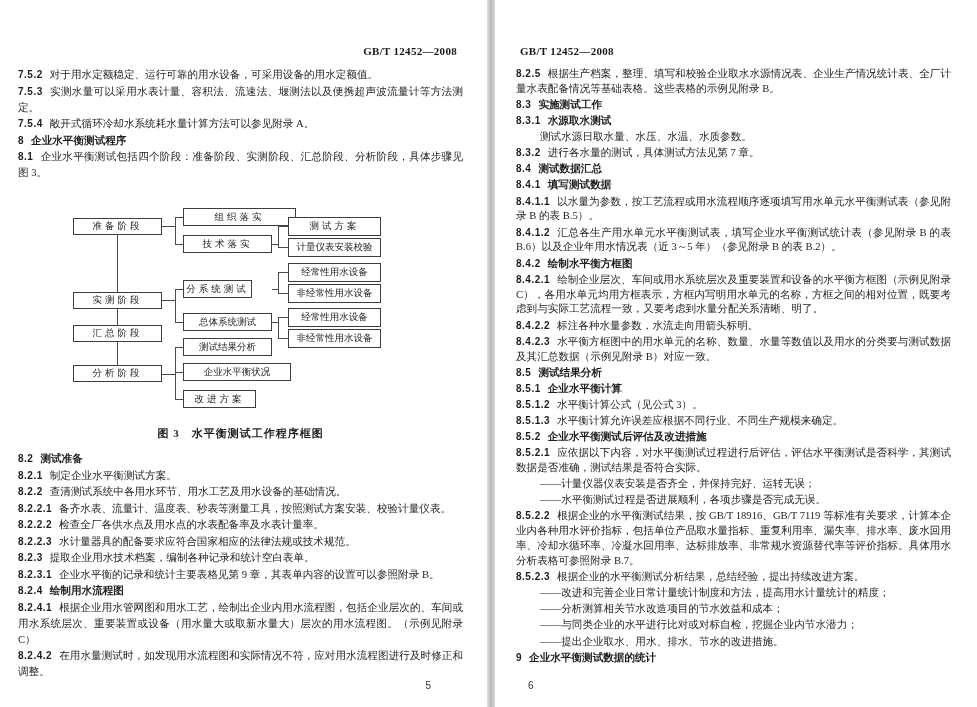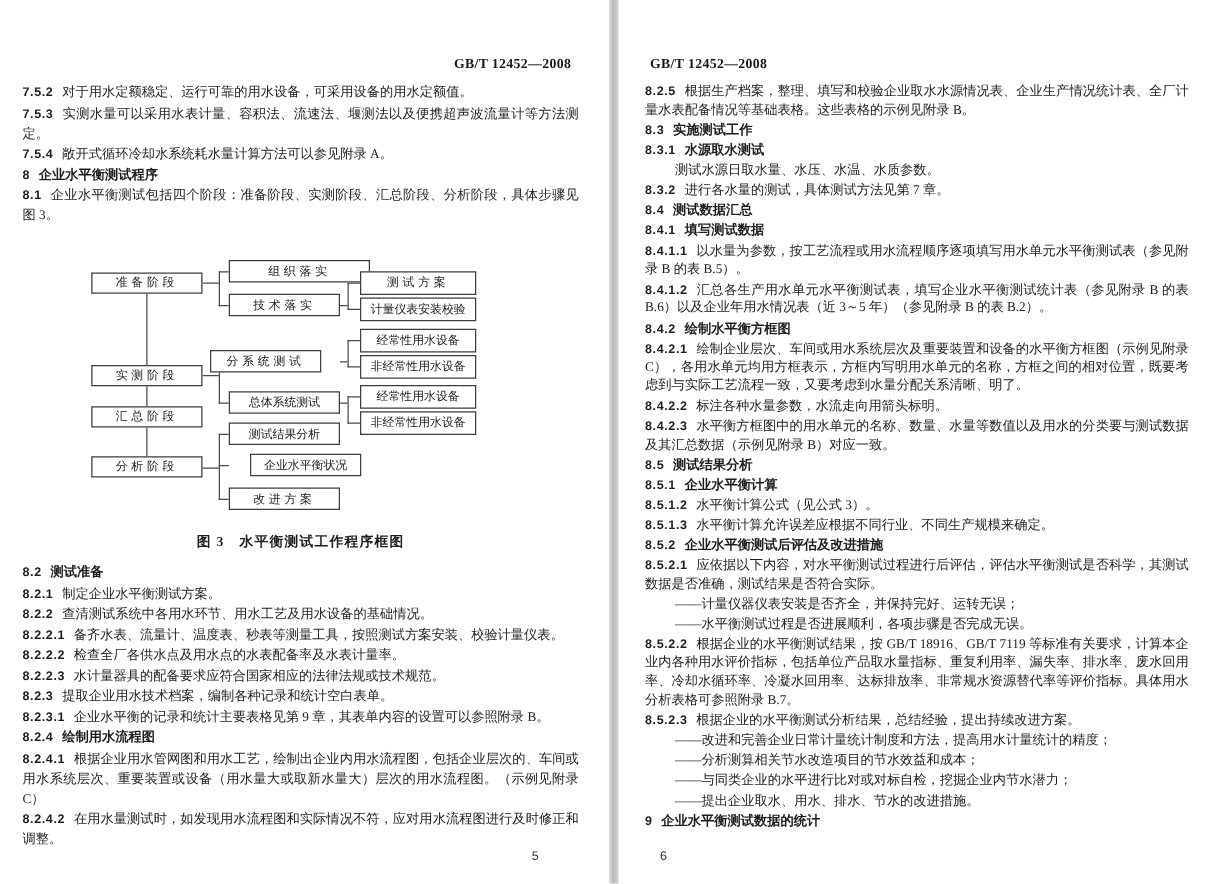--- a/index.html
+++ b/index.html
@@ -102,25 +102,25 @@
           <div class="fline" style="left: 105px; top: 152px; width: 1px; height: 53px;"></div>
           <div class="fline" style="left: 105px; top: 152px; width: 8px; height: 1px;"></div>
           <div class="fline" style="left: 105px; top: 177px; width: 8px; height: 1px;"></div>
           <div class="fline" style="left: 105px; top: 204px; width: 8px; height: 1px;"></div>
           <div class="fbox" style="left: 3px; top: 23px; width: 89px; height: 17px; letter-spacing: 3px;">准备阶段</div>
           <div class="fbox" style="left: 3px; top: 97px; width: 89px; height: 17px; letter-spacing: 3px;">实测阶段</div>
           <div class="fbox" style="left: 3px; top: 130px; width: 89px; height: 17px; letter-spacing: 3px;">汇总阶段</div>
           <div class="fbox" style="left: 3px; top: 170px; width: 89px; height: 17px; letter-spacing: 3px;">分析阶段</div>
           <div class="fbox" style="left: 113px; top: 13px; width: 113px; height: 18px; letter-spacing: 3px;">组织落实</div>
           <div class="fbox" style="left: 113px; top: 40px; width: 89px; height: 18px; letter-spacing: 3px;">技术落实</div>
-          <div class="fbox" style="left: 98px; top: 85px; width: 89px; height: 18px; letter-spacing: 3px;">分系统测试</div>
+          <div class="fbox" style="left: 113px; top: 85px; width: 69px; height: 18px; letter-spacing: 3px;">分系统测试</div>
           <div class="fbox" style="left: 113px; top: 118px; width: 89px; height: 18px; letter-spacing: 0px;">总体系统测试</div>
           <div class="fbox" style="left: 113px; top: 143px; width: 89px; height: 18px; letter-spacing: 0px;">测试结果分析</div>
-          <div class="fbox" style="left: 130px; top: 168px; width: 89px; height: 18px; letter-spacing: 0px;">企业水平衡状况</div>
-          <div class="fbox" style="left: 113px; top: 195px; width: 89px; height: 18px; letter-spacing: 3px;">改进方案</div>
+          <div class="fbox" style="left: 113px; top: 168px; width: 108px; height: 18px; letter-spacing: 0px;">企业水平衡状况</div>
+          <div class="fbox" style="left: 113px; top: 195px; width: 73px; height: 18px; letter-spacing: 3px;">改进方案</div>
           <div class="fbox" style="left: 218px; top: 22px; width: 93px; height: 19px; letter-spacing: 3px;">测试方案</div>
           <div class="fbox" style="left: 218px; top: 43px; width: 93px; height: 19px; letter-spacing: 0px;">计量仪表安装校验</div>
           <div class="fbox" style="left: 218px; top: 68px; width: 93px; height: 19px; letter-spacing: 0px;">经常性用水设备</div>
           <div class="fbox" style="left: 218px; top: 89px; width: 93px; height: 19px; letter-spacing: 0px;">非经常性用水设备</div>
           <div class="fbox" style="left: 218px; top: 113px; width: 93px; height: 19px; letter-spacing: 0px;">经常性用水设备</div>
           <div class="fbox" style="left: 218px; top: 134px; width: 93px; height: 19px; letter-spacing: 0px;">非经常性用水设备</div>
         </div>
       <div class="fig-caption">图 3　水平衡测试工作程序框图</div>
     </div>
 

